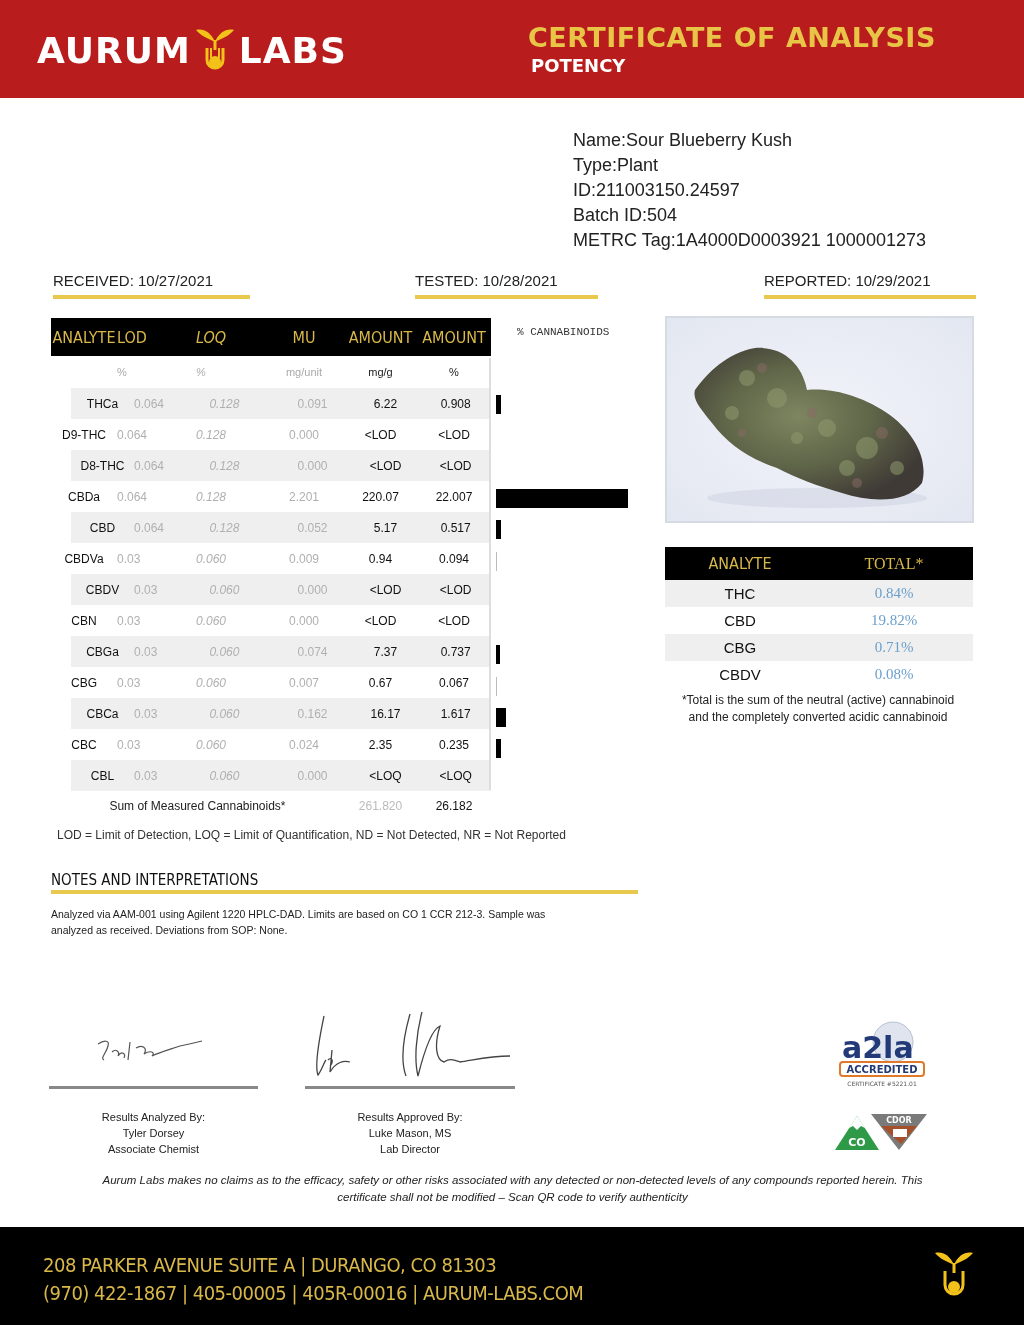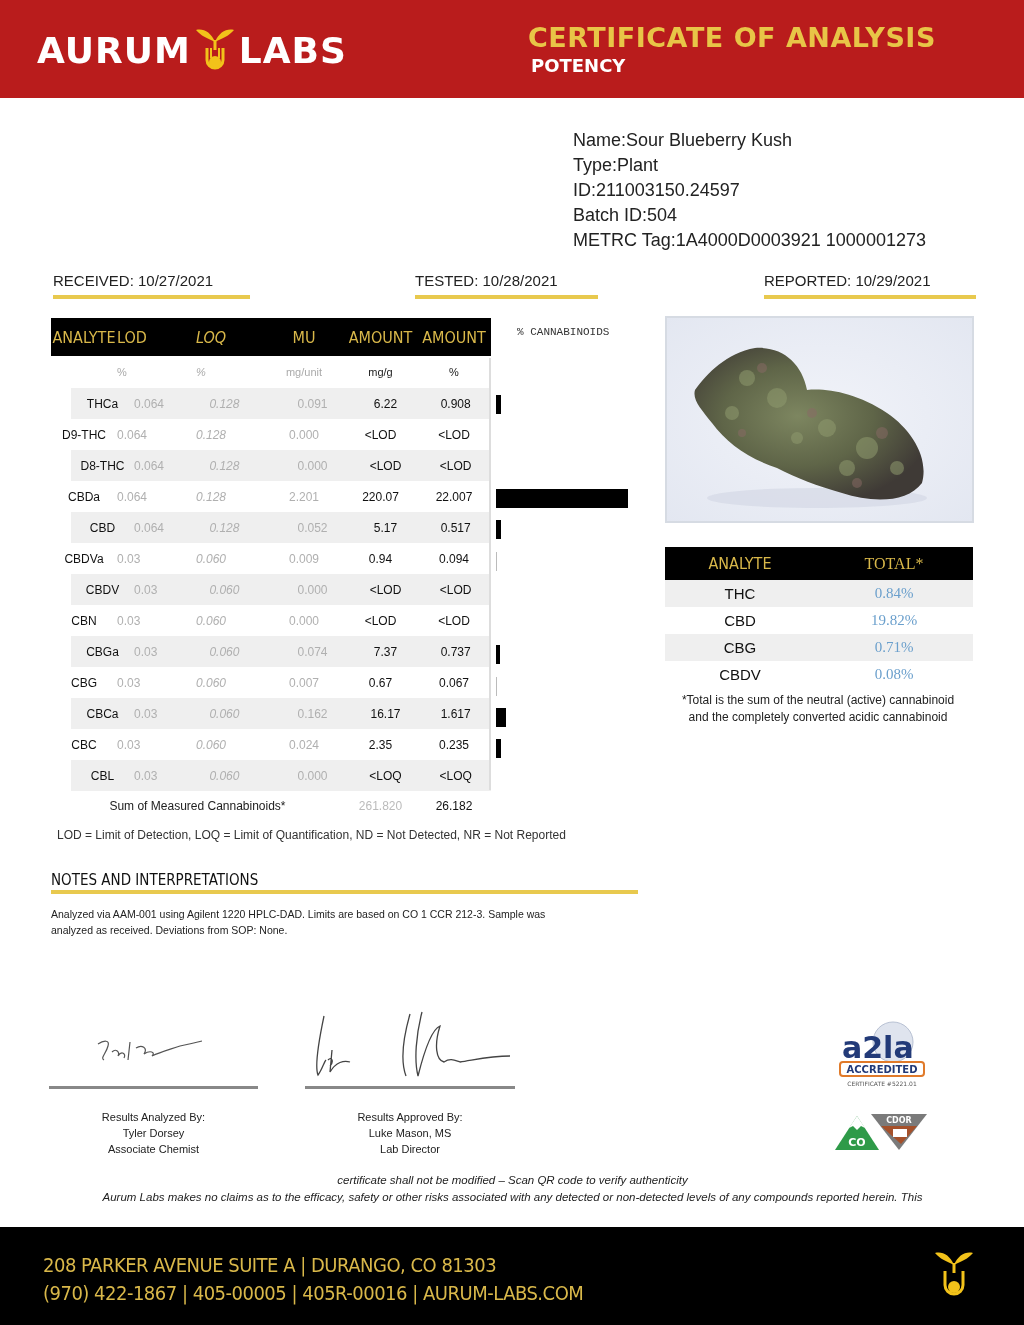--- a/index.html
+++ b/index.html
@@ -384,22 +384,22 @@
   <polygon points="0,38 22,4 44,38" fill="#2e9a48"></polygon>
   <polygon points="14,16 22,4 30,16 26,14 22,18 18,14" fill="#fff"></polygon>
   <text x="22" y="34" text-anchor="middle" font-family="DejaVu Sans, sans-serif" font-weight="bold" font-size="11" fill="#fff">CO</text>
   <polygon points="36,2 92,2 64,38" fill="#7a7a7a"></polygon>
   <text x="64" y="11" text-anchor="middle" font-family="DejaVu Sans, sans-serif" font-weight="bold" font-size="8" fill="#fff">CDOR</text>
   <polygon points="46,14 82,14 66,32" fill="#a5502a"></polygon>
   <rect x="58" y="17" width="14" height="8" fill="#fff"></rect>
 </svg>
 
 <div class="disclaimer">
+  <div>Aurum Labs makes no claims as to the efficacy, safety or other risks associated with any detected or non-detected levels of any compounds reported herein. This</div>
   <div>certificate shall not be modified – Scan QR code to verify authenticity</div>
-  <div>Aurum Labs makes no claims as to the efficacy, safety or other risks associated with any detected or non-detected levels of any compounds reported herein. This</div>
 </div>
 
 <div class="footer">
   <div class="foot-addr">
     <div>208 PARKER AVENUE SUITE A | DURANGO, CO 81303</div>
     <div>(970) 422-1867 | 405-00005 | 405R-00016 | AURUM-LABS.COM</div>
   </div>
   <svg class="foot-logo" viewBox="0 0 44 56">
     <path d="M22 18 C 18 8, 10 4, 3 6 C 8 12, 14 14, 22 18 Z" fill="#f2c21a"></path>
     <path d="M22 18 C 26 8, 34 4, 41 6 C 36 12, 30 14, 22 18 Z" fill="#f2c21a"></path>

